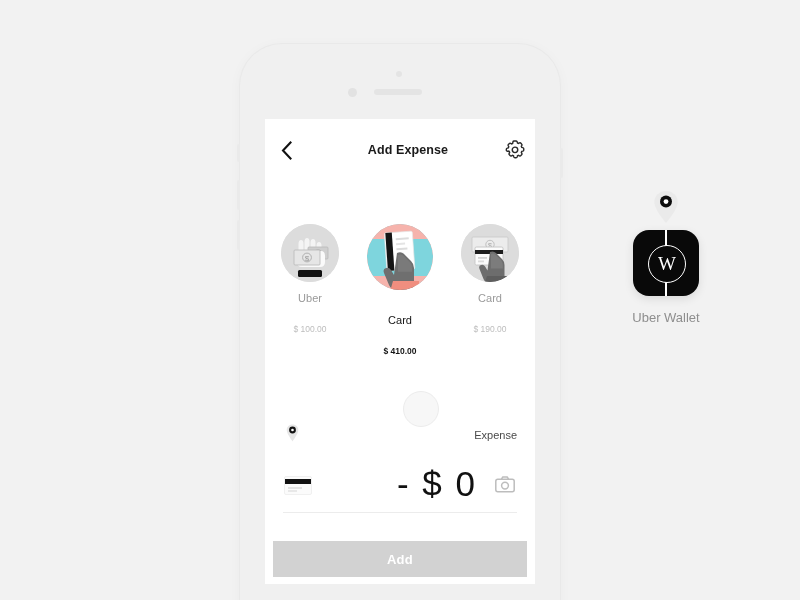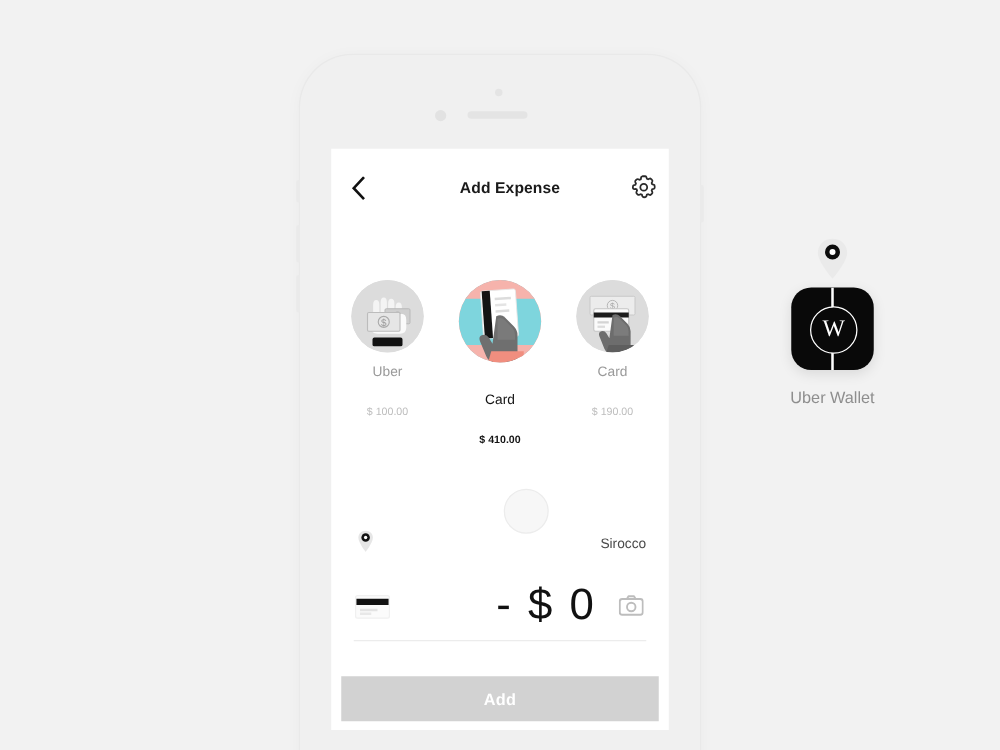--- a/index.html
+++ b/index.html
@@ -504,21 +504,21 @@
     <div class="avatar-circle"></div>
 
     <div class="pin-small">
       <svg width="13" height="18" viewBox="0 0 13 18">
         <path d="M6.5 0.6 C3 .6 .7 3 .7 6.1 C.7 10 6.5 17.4 6.5 17.4 S12.3 10 12.3 6.1 C12.3 3 10 .6 6.5 .6z" fill="#e6e6e6"></path>
         <circle cx="6.5" cy="6" r="3.4" fill="#131313"></circle>
         <circle cx="6.5" cy="6" r="1.35" fill="#ffffff"></circle>
       </svg>
     </div>
 
-    <div class="place-name">Sirocco</div>
+    <div class="place-name">Expense</div>
 
     <div class="amount-row">
       <div class="card-mini">
         <div class="card-mini-stripe"></div>
         <div class="card-mini-line1"></div>
         <div class="card-mini-line2"></div>
       </div>
       <div class="amount-value">- $ 0</div>
       <div class="camera-icon">
         <svg width="20" height="17" viewBox="0 0 20 17">

